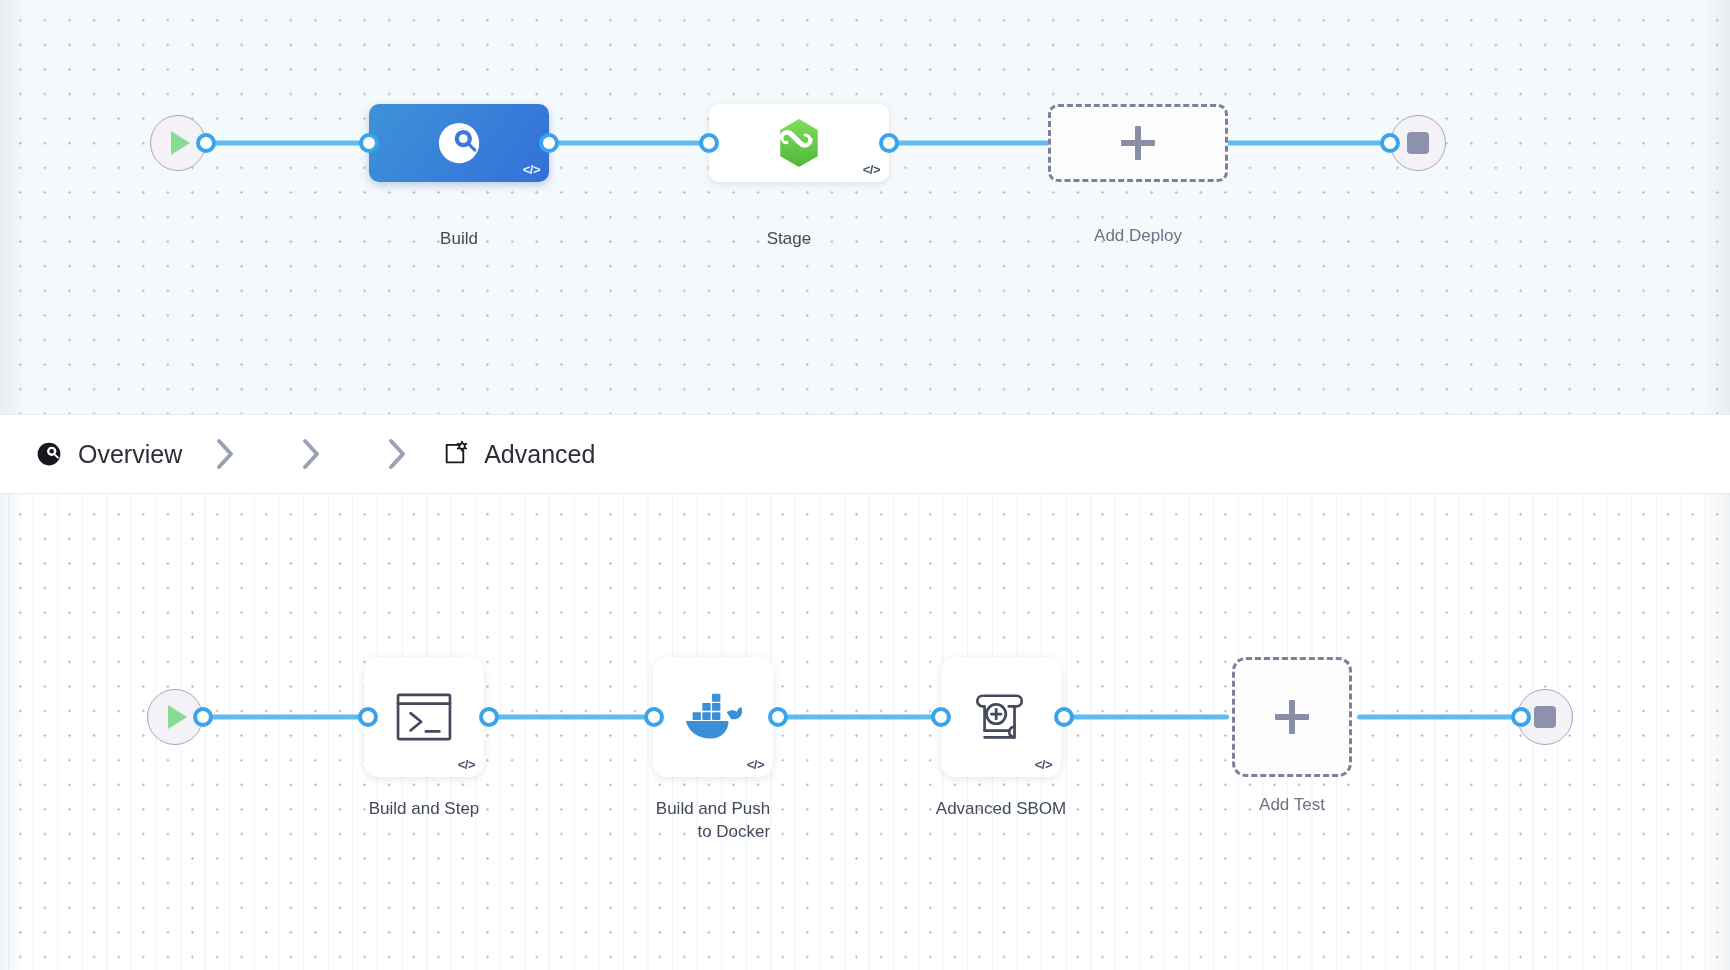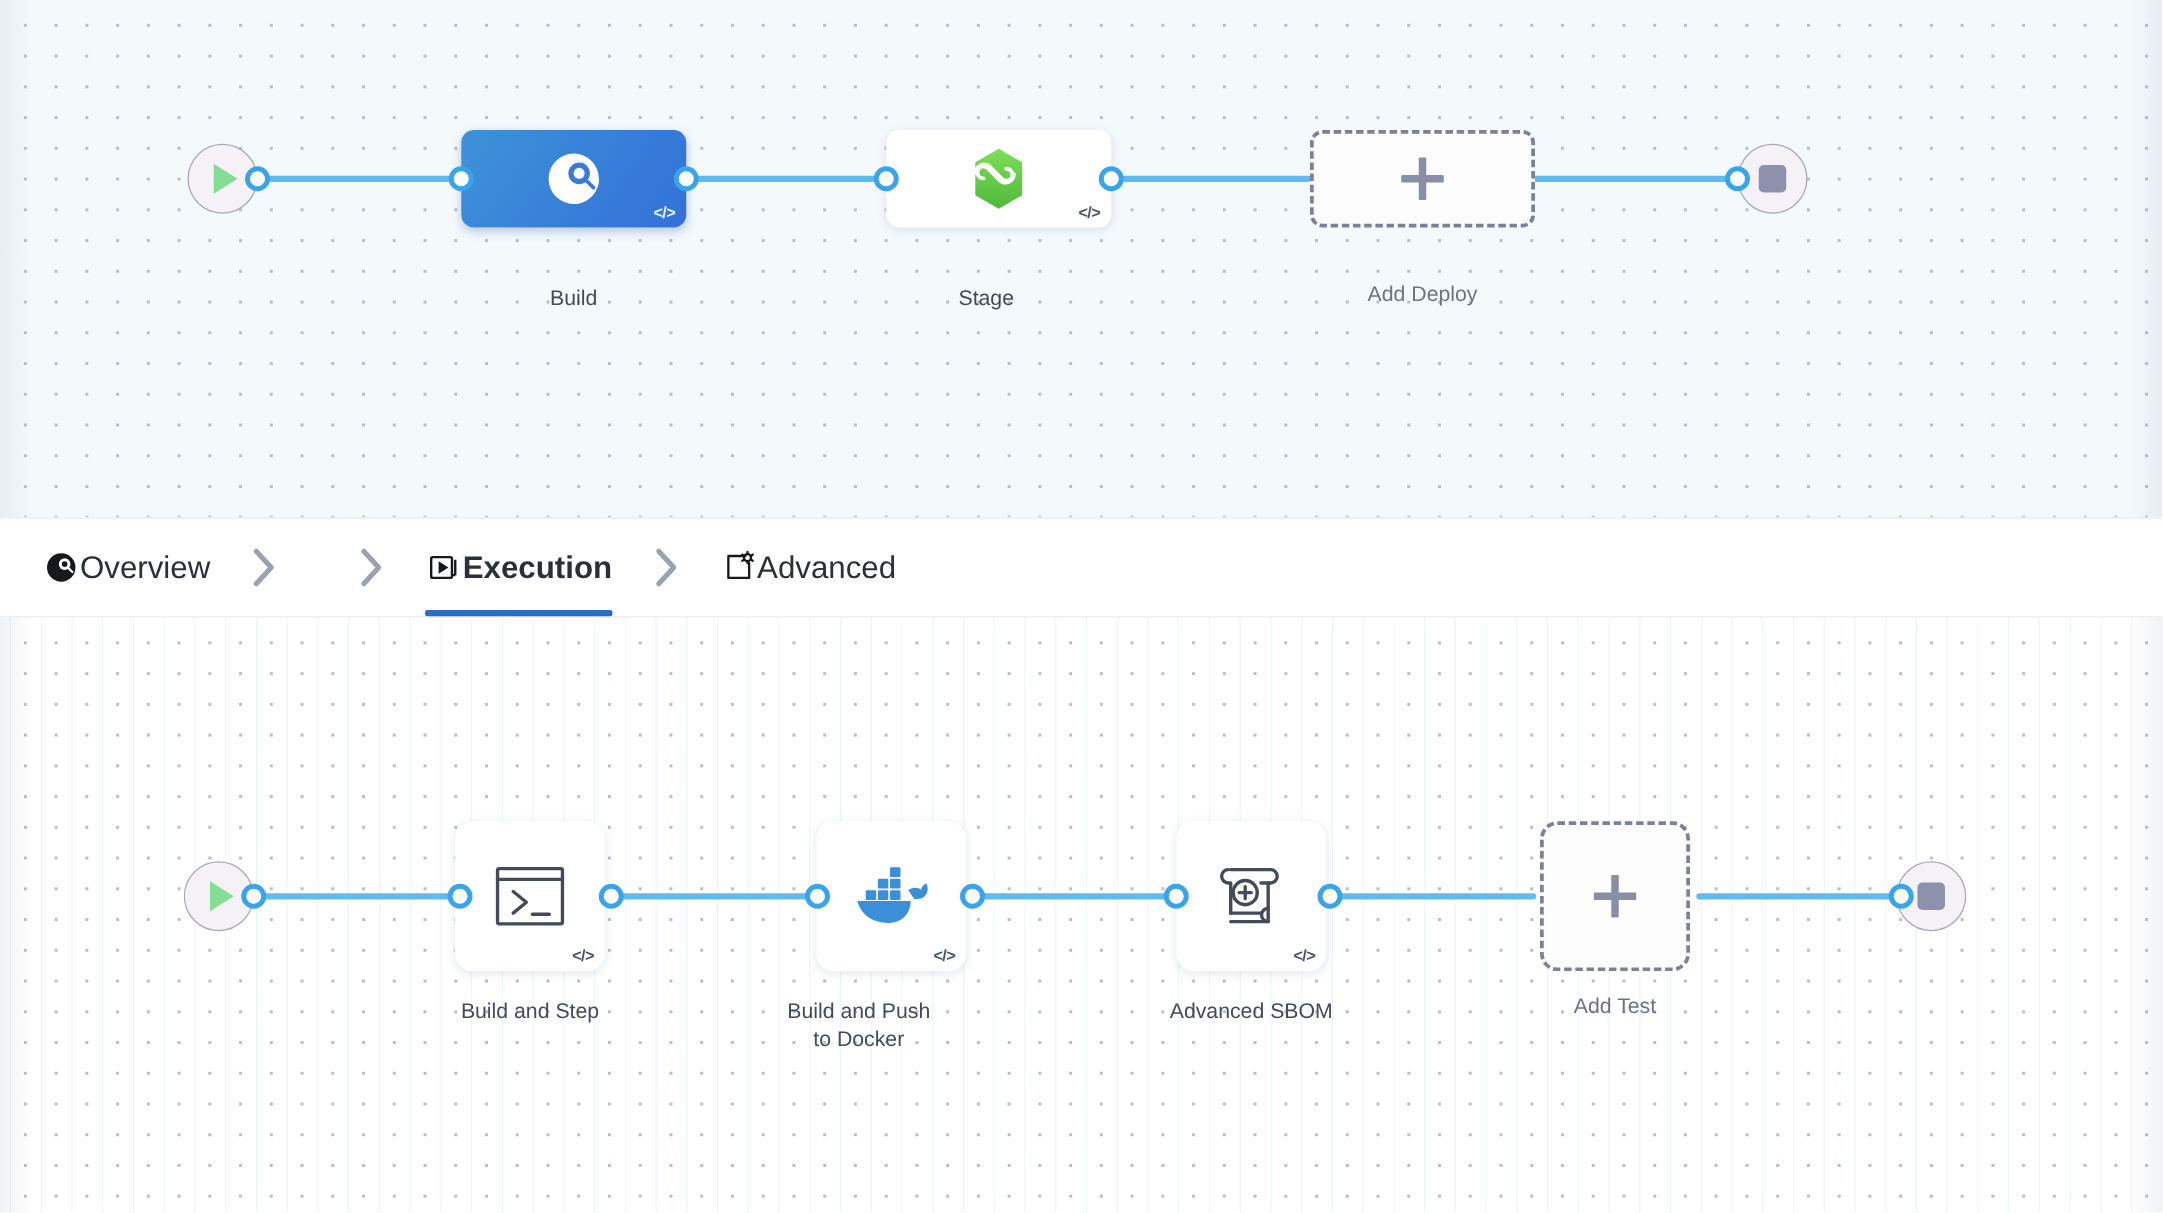--- a/index.html
+++ b/index.html
@@ -129,21 +129,21 @@
   .tabbar {
     position: absolute; left: 0; top: 414px; width: 1730px; height: 80px;
     background: #ffffff;
     border-top: 1px solid #e7eaef;
     border-bottom: 1px solid #e7eaef;
     display: flex; align-items: center;
     padding-left: 34px;
     z-index: 6;
   }
   .tab {
-    display: flex; align-items: center; 
+    display: flex; align-items: center; gap: 14px;
     height: 100%; position: relative;
     color: #2b2f38; font-size: 25px; justify-content: center;
   }
   .tab .tico { display: flex; align-items: center; justify-content: center; width: 30px; height: 30px; }
   .tab.active { font-weight: 700; }
   .tab.active::after {
     content: ""; position: absolute; left: 0; right: 0; bottom: 0;
     height: 5px; background: #2a6dc4; border-radius: 2px;
   }
   .tab-sep {
@@ -237,31 +237,20 @@
         </svg>
     </div>
 
 
     <div class="tab-sep">
       <svg width="26" height="34" viewBox="0 0 24 34">
           <path d="M6 4l12 13L6 30" fill="none" stroke="#9aa1b4" stroke-width="4" stroke-linecap="round" stroke-linejoin="round"></path>
         </svg>
     </div>
 
-    <div class="tab active">
-      <span class="tico">
-        <svg width="28" height="28" viewBox="0 0 32 32" fill="none" stroke="#16181d" stroke-width="2.2">
-          <rect x="4.5" y="6.5" width="19" height="19" rx="1.5"></rect>
-          <path d="M12 11.5l7 4.5-7 4.5z" fill="#16181d" stroke-width="1.4"></path>
-          <path d="M26.5 9v14"></path>
-          <path d="M26.5 23h-2"></path>
-        </svg>
-      </span>
-      <span>Execution</span>
-    </div>
 
     <div class="tab-sep">
       <svg width="26" height="34" viewBox="0 0 24 34">
           <path d="M6 4l12 13L6 30" fill="none" stroke="#9aa1b4" stroke-width="4" stroke-linecap="round" stroke-linejoin="round"></path>
         </svg>
     </div>
 
     <div class="tab">
       <span class="tico">
         <svg width="28" height="28" viewBox="0 0 32 32" fill="none" stroke="#16181d" stroke-width="2.1" stroke-linecap="round" stroke-linejoin="round">
@@ -307,21 +296,21 @@
           <rect x="35" y="24" width="8.6" height="8" rx="1"></rect>
           <rect x="25" y="14.6" width="8.6" height="8" rx="1"></rect>
           <rect x="35" y="14.6" width="8.6" height="8" rx="1"></rect>
           <rect x="35" y="5.2" width="8.6" height="8" rx="1"></rect>
           <path d="M8 33h44c0 10-7 18-18.5 18C20 51 11 44 8 33z"></path>
           <path d="M50 24c4.5-3 8.5-2.2 10.5-.4.9-3.2 3.2-4.6 4.4-5 1.8 3.4 1.4 7.9-1.6 10.6-2.3 2-5.6 2.4-8.5 1.8L50 24z"></path>
         </g>
       </svg>
       <span class="code-badge">&lt;/&gt;</span>
     </div>
-    <div class="node-label" style="left:687px; top:304px;">Build and Push
+    <div class="node-label" style="left:713px; top:304px;text-align:right;">Build and Push
 to Docker</div>
 
     <div class="step" style="left:1001px; top:223px;">
       <svg width="62" height="58" viewBox="0 0 64 60" fill="none" stroke="#434a5c" stroke-width="2.8" stroke-linecap="round" stroke-linejoin="round">
         <path d="M15 8h33a5.5 5.5 0 0 1 0 11h-8"></path>
         <path d="M13 8a5.5 5.5 0 0 0-5.5 5.5c0 3 2.5 5.5 5.5 5.5h2v25"></path>
         <path d="M15 51h31V19"></path>
         <path d="M46 51a5.5 5.5 0 0 1-5.5-5.5c0-3 2.5-5.5 5.5-5.5"></path>
         <path d="M15 44h25"></path>
         <circle cx="27" cy="27" r="10"></circle>

